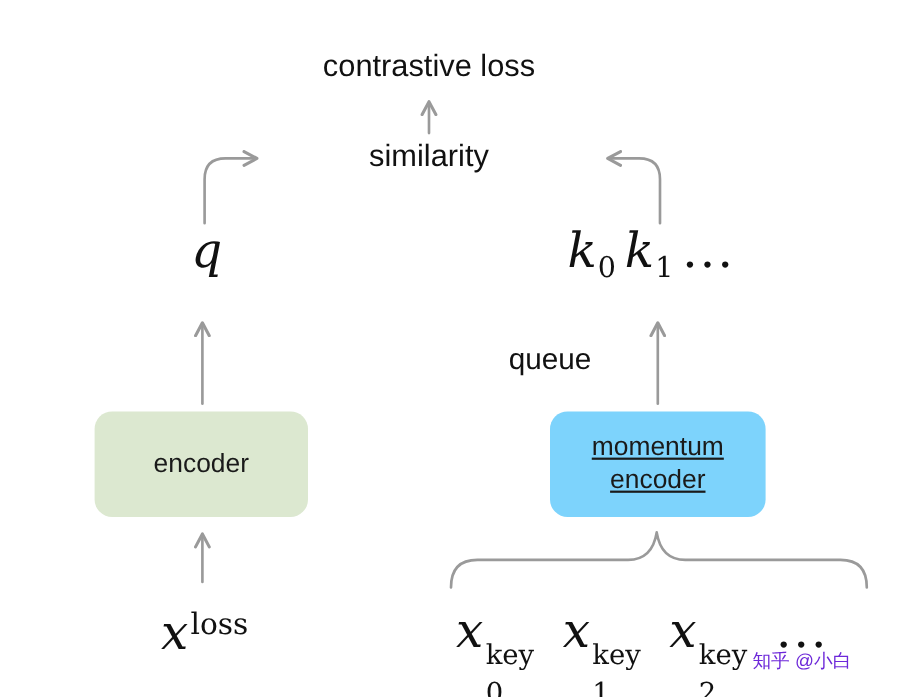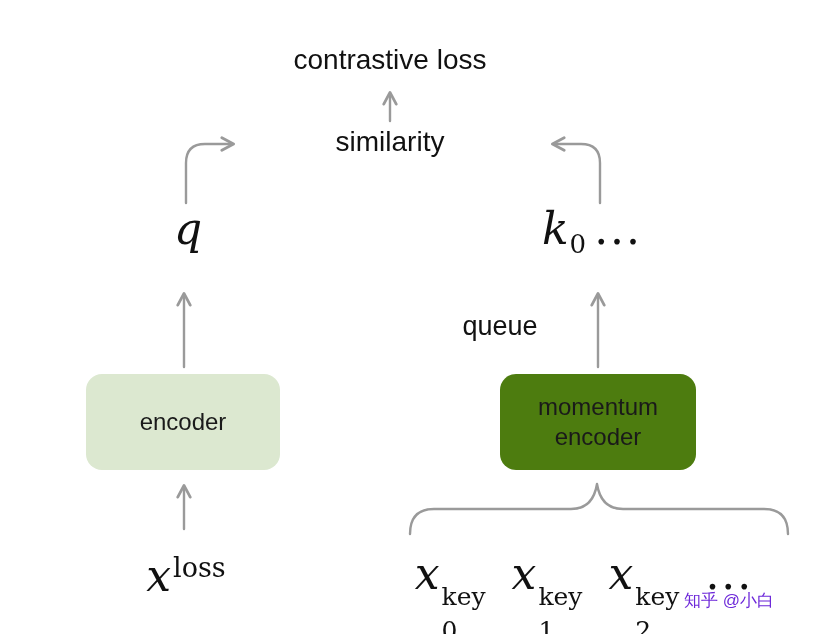--- a/index.html
+++ b/index.html
@@ -75,21 +75,21 @@
     display: flex;
     align-items: center;
     justify-content: center;
     text-align: center;
     border-radius: 16px;
     font-size: 24px;
     line-height: 1.25;
     color: #1a1a1a;
   }
   .box-encoder { background: #dce8d0; }
-  .box-momentum { background: #4d7c0f; }
+  .box-momentum { background: #7dd3fc; text-decoration: underline; }
   .watermark {
     white-space: nowrap;
     font-size: 17px;
     color: #6d28d9;
   }
 </style>
 </head>
 <body>
 
 <div class="canvas">
@@ -112,20 +112,21 @@
   <div class="abs txt" style="left:390px; top:44px;">contrastive loss</div>
 
   <div class="abs txt" style="left:390px; top:126px;">similarity</div>
 
   <div class="abs mathrow" style="left:188px; top:203px;">
     <span class="mi">q</span>
   </div>
 
   <div class="abs mathrow krow" style="left:592px; top:203px;">
     <span><span class="mi">k</span><span class="msub-only">0</span></span>
+    <span><span class="mi">k</span><span class="msub-only">1</span></span>
     <span class="mellipsis">...</span>
   </div>
 
   <div class="abs txt" style="left:500px; top:311px; font-size:27px;">queue</div>
 
   <div class="box box-encoder" style="left:86px; top:374px; width:194px; height:96px;">
     <span>encoder</span>
   </div>
 
   <div class="box box-momentum" style="left:500px; top:374px; width:196px; height:96px;">

